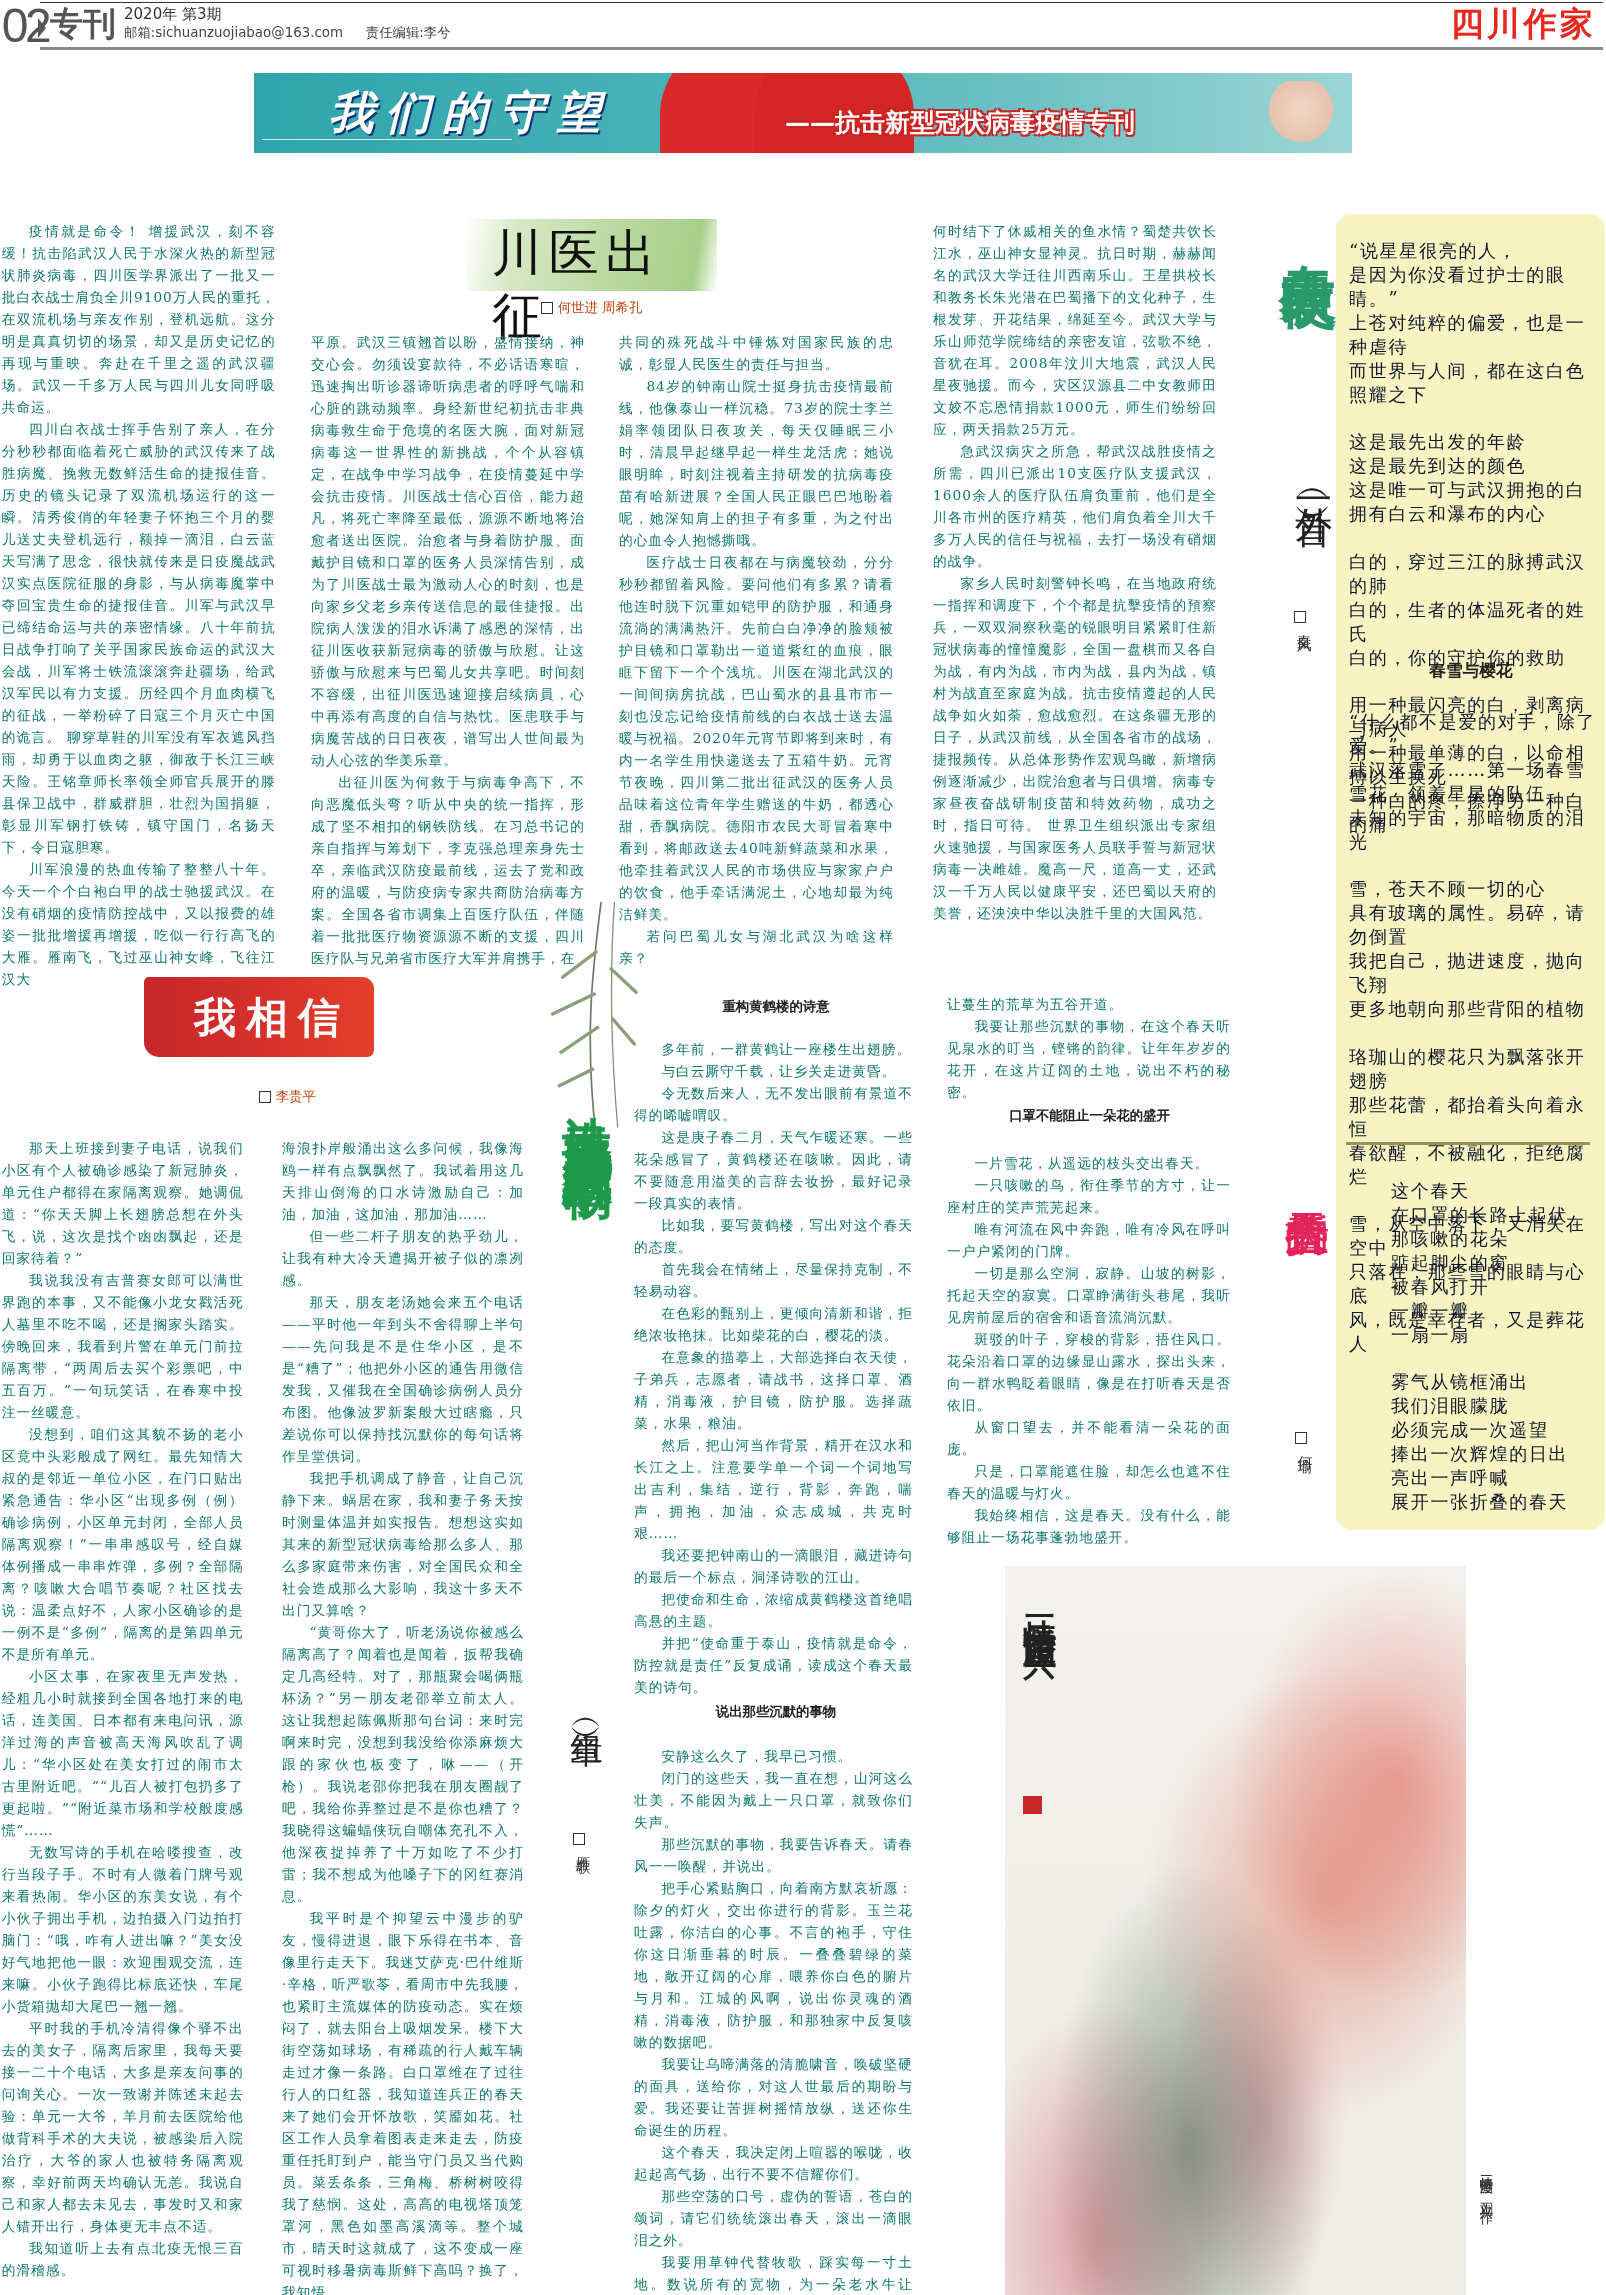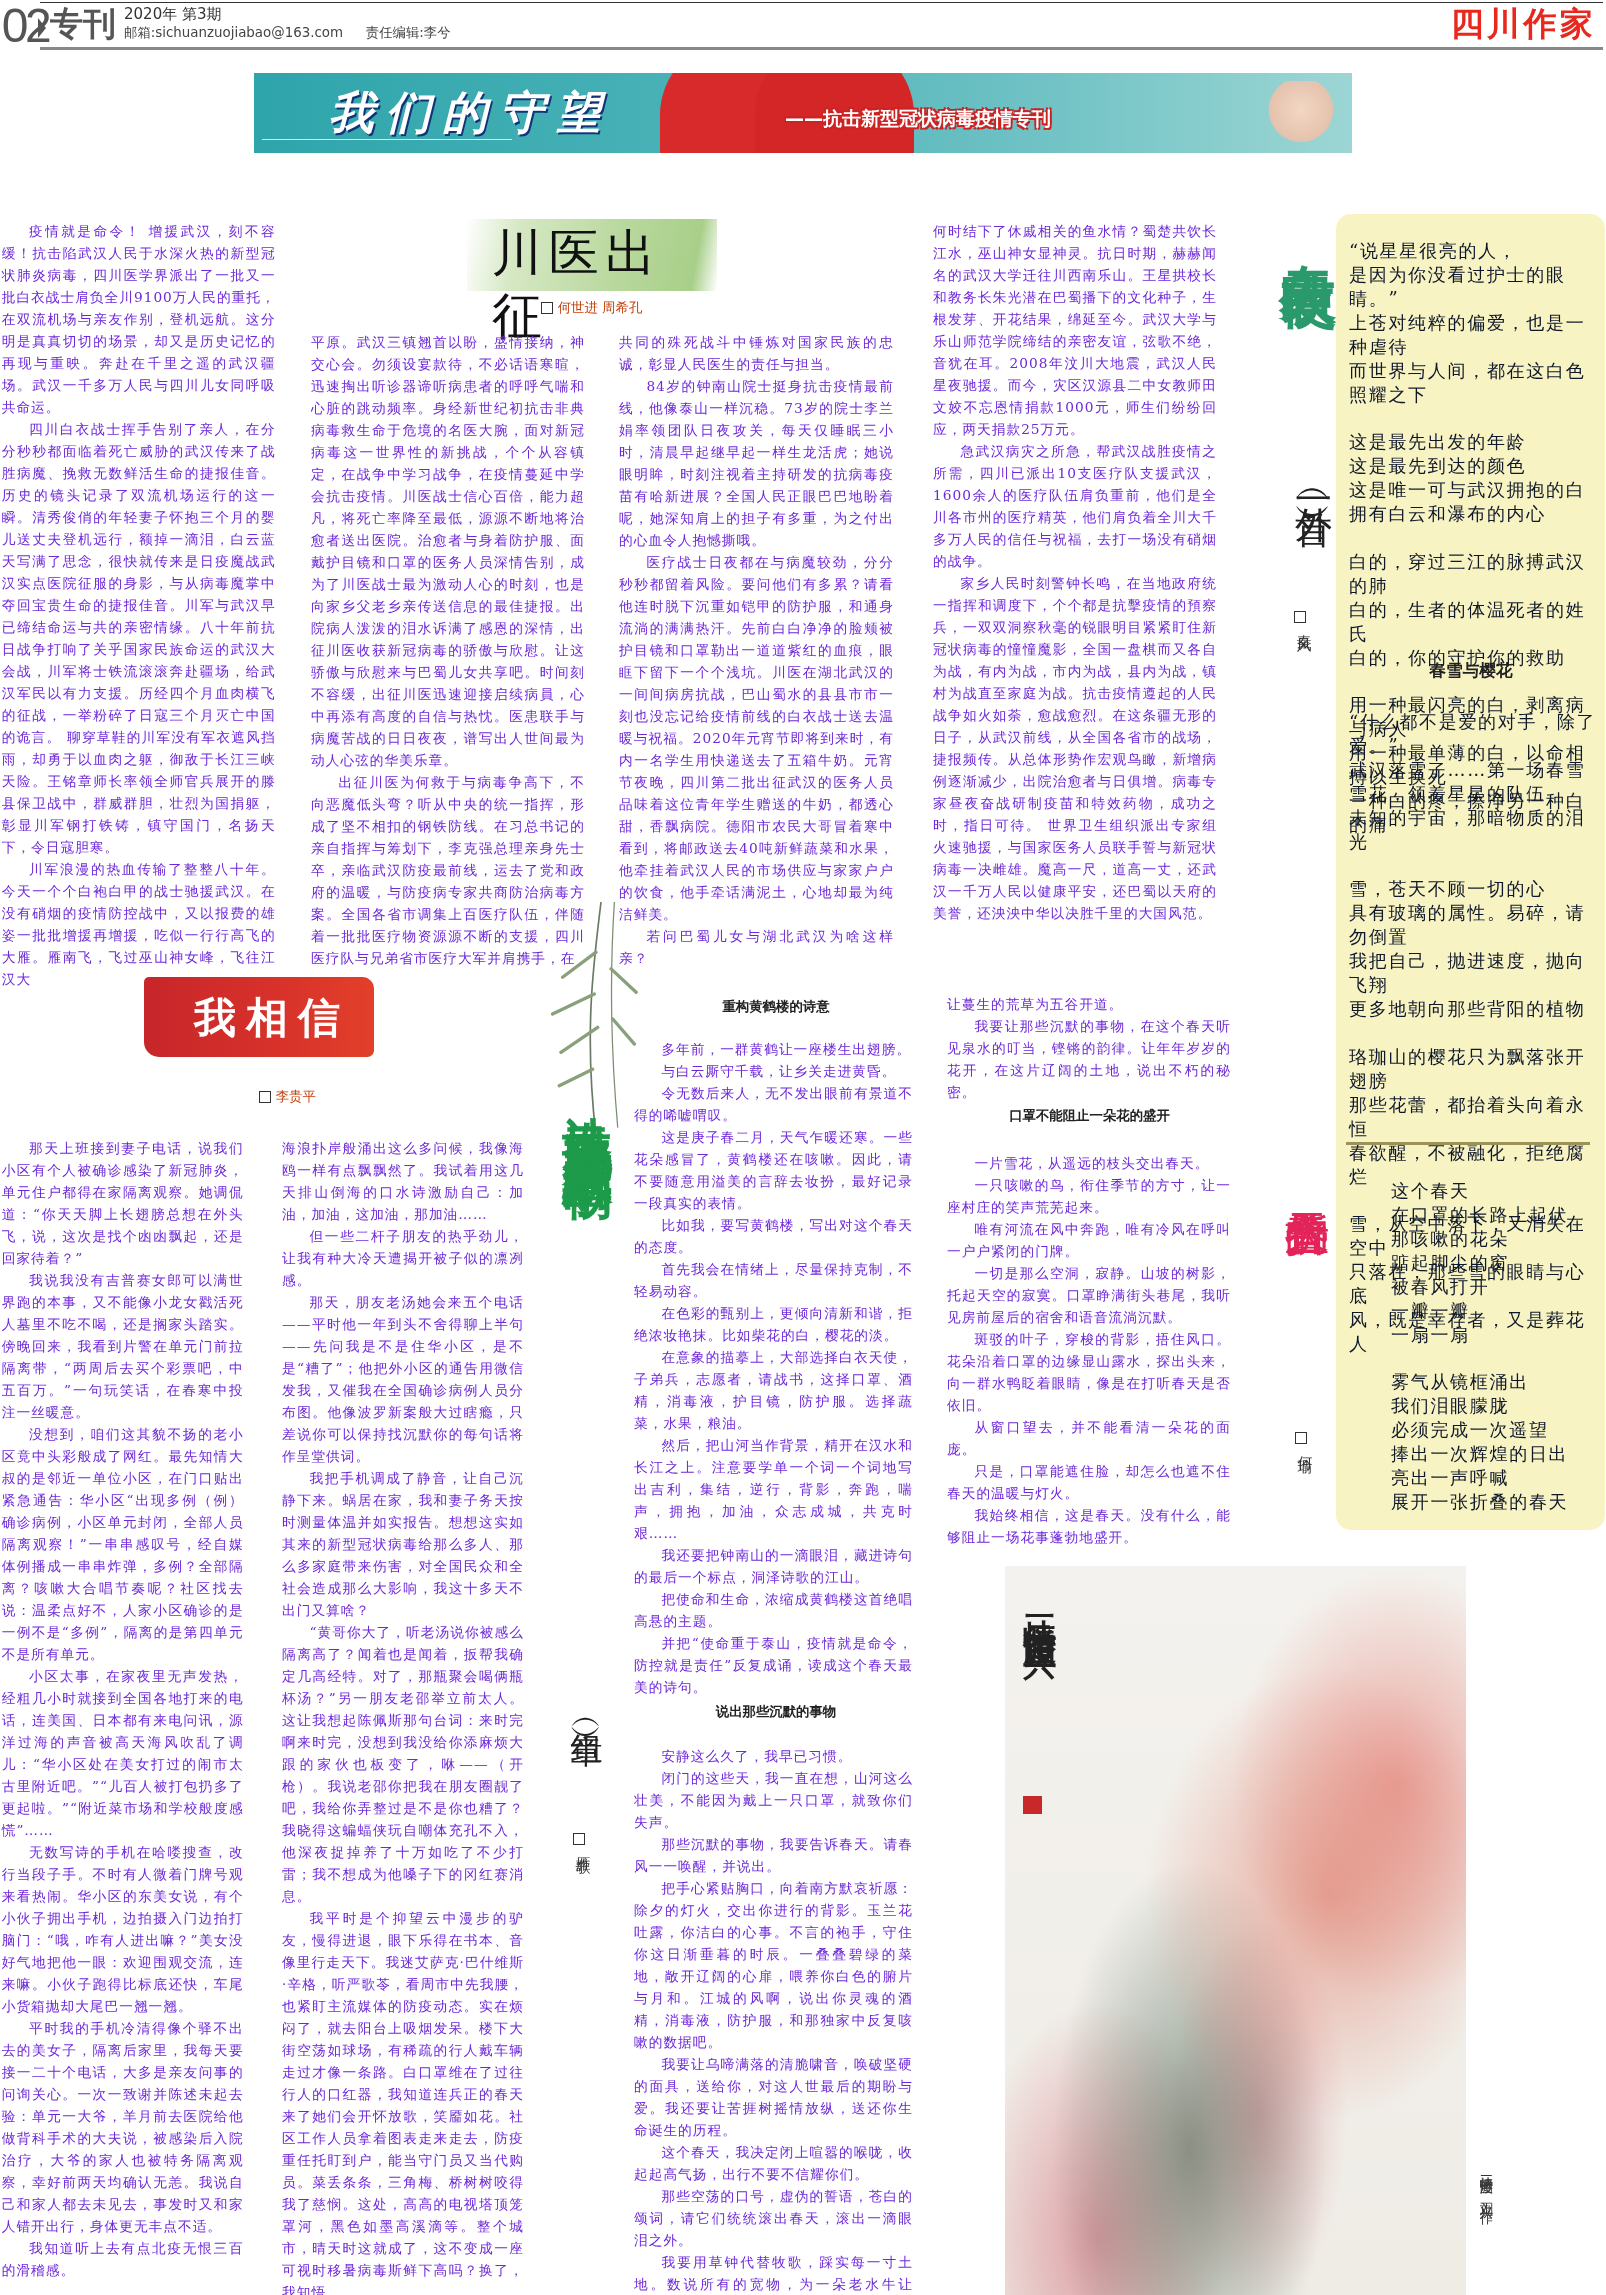--- a/index.html
+++ b/index.html
@@ -17,25 +17,25 @@
   .mast-topline { left:40px; top:1.7px; width:1563px; height:1.7px; background:#333; }
   .mast-botline { left:40px; top:47px; width:1563px; height:2.5px; background:#888; }
   .mast-logo { right:10px; top:5px; font-family:"DejaVu Sans",sans-serif; font-size:33px; font-weight:bold; color:#e8281c; letter-spacing:3.3px; line-height:38px; }
 
   
   .banner { left:254px; top:73px; width:1098px; height:80px; background:linear-gradient(90deg,#2ea5ab,#49b2b7 40%,#6ec1c4 70%,#9cd6d4); overflow:hidden; }
   .banner .heart { position:absolute; left:406px; top:-33px; width:159px; height:142px; background:#d82a2a; border-radius:75px 75px 0 0; }
   .banner .heart2 { position:absolute; left:501px; top:-33px; width:159px; height:142px; background:#d42626; border-radius:75px 75px 0 0; }
   .banner .pulse { position:absolute; left:8.3px; top:25px; width:250px; height:42px; border-bottom:1.7px solid #fff; opacity:.8; }
   .banner .title { position:absolute; left:75px; top:10px; font-family:"DejaVu Serif",serif; font-style:italic; font-size:45px; font-weight:bold; color:#fff; letter-spacing:11.7px; text-shadow:1.7px 1.7px 0 #137; }
-  .banner .sub { position:absolute; left:531px; top:33px; font-family:"DejaVu Sans",sans-serif; font-size:19px; font-weight:bold; color:#fff; text-shadow:-1.7px -1.7px 0 #c22, 1.7px 1.7px 0 #c22, 1.7px -1.7px 0 #c22, -1.7px 1.7px 0 #c22; white-space:nowrap; }
+  .banner .sub { position:absolute; left:531px; top:33px; font-family:"DejaVu Sans",sans-serif; font-size:25px; font-weight:bold; color:#fff; text-shadow:-1.7px -1.7px 0 #c22, 1.7px 1.7px 0 #c22, 1.7px -1.7px 0 #c22, -1.7px 1.7px 0 #c22; white-space:nowrap; }
   .banner .docs { position:absolute; right:5px; top:8.3px; width:92px; height:72px; background:radial-gradient(circle at 50% 40%,#f2d7c4,#e5c2ad 50%,transparent 52%); }
 
   
-  .col { font-size:13.7px; line-height:22px; text-align:justify; color:#6d28d9; letter-spacing:1px; }
+  .col { font-size:13.7px; line-height:22px; text-align:justify; color:#0f766e; letter-spacing:1px; }
   .col p { text-indent:2em; }
   .col p.cont { text-indent:0; }
   .poem { font-size:18px; line-height:24px; color:#0f172a; letter-spacing:1.7px; }
   .poem .gap { height:23.4px; }
   .byline { font-family:"DejaVu Sans",sans-serif; font-size:13.4px; color:#c2410c; }
   .box { display:inline-block; width:11.7px; height:11.7px; border:1.3px solid #333; vertical-align:-1.7px; margin-right:5px; }
   .vbyline { writing-mode:vertical-rl; font-family:"DejaVu Sans",sans-serif; font-size:15px; color:#333; letter-spacing:3.3px; }
   .subhead { font-family:"DejaVu Sans",sans-serif; font-weight:bold; font-size:13.4px; color:#222; text-align:center; }
 
   

